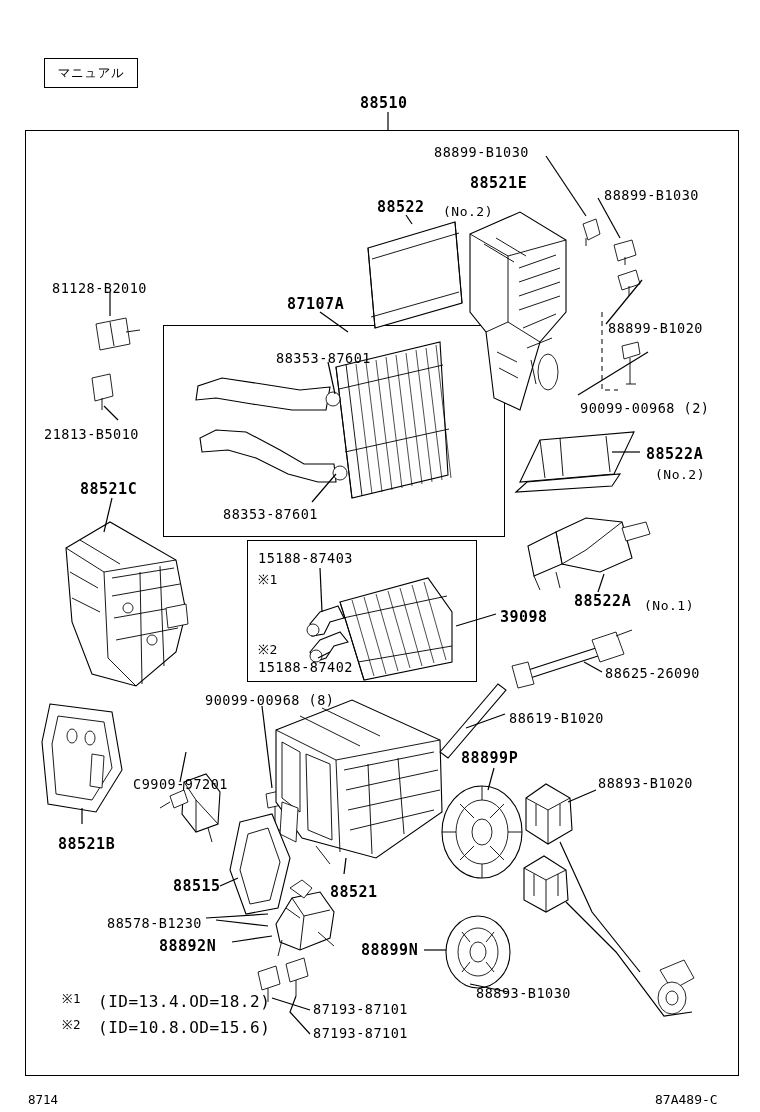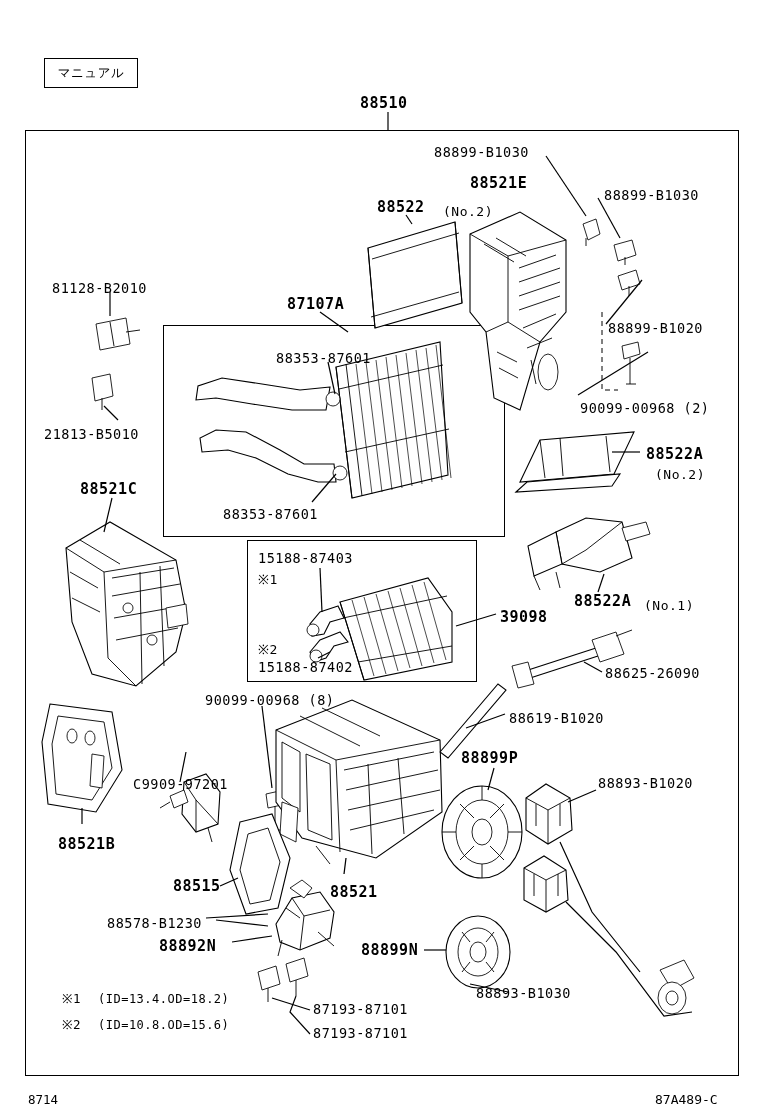--- a/index.html
+++ b/index.html
@@ -376,20 +376,20 @@
   <div class="lbl big" style="left:173px;top:865px;">88515</div>
   <div class="lbl big" style="left:330px;top:871px;">88521</div>
   <div class="lbl" style="left:107px;top:903px;">88578-B1230</div>
   <div class="lbl big" style="left:159px;top:925px;">88892N</div>
   <div class="lbl big" style="left:361px;top:929px;text-align:center;">88899N</div>
   <div class="lbl" style="left:476px;top:973px;">88893-B1030</div>
   <div class="lbl" style="left:313px;top:989px;">87193-87101</div>
   <div class="lbl" style="left:313px;top:1013px;">87193-87101</div>
 
   <div class="lbl" style="left:62px;top:978px;font-size:12.5px;">※1</div>
-  <div class="lbl" style="left:98px;top:980px;font-size:12px;">(ID=13.4.OD=18.2)</div>
+  <div class="lbl" style="left:98px;top:980px;font-size:16px;">(ID=13.4.OD=18.2)</div>
   <div class="lbl" style="left:62px;top:1004px;font-size:12.5px;">※2</div>
-  <div class="lbl" style="left:98px;top:1006px;font-size:12px;">(ID=10.8.OD=15.6)</div>
+  <div class="lbl" style="left:98px;top:1006px;font-size:16px;">(ID=10.8.OD=15.6)</div>
 
   <div class="footer-left">8714</div>
   <div class="footer-right">87A489-C</div>
 
 </div>
 
 </body></html>

